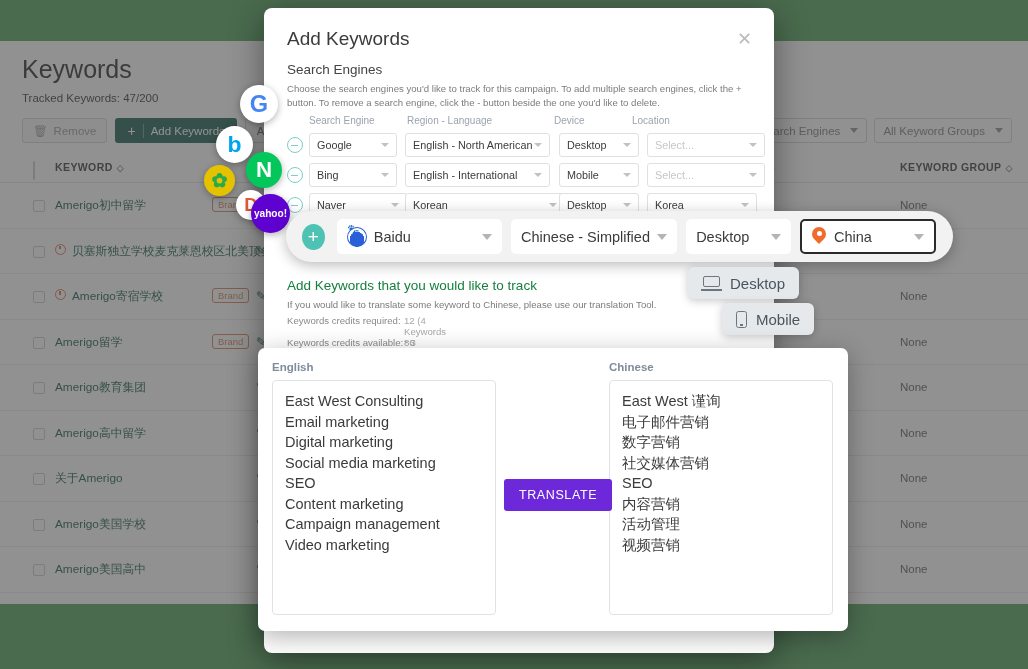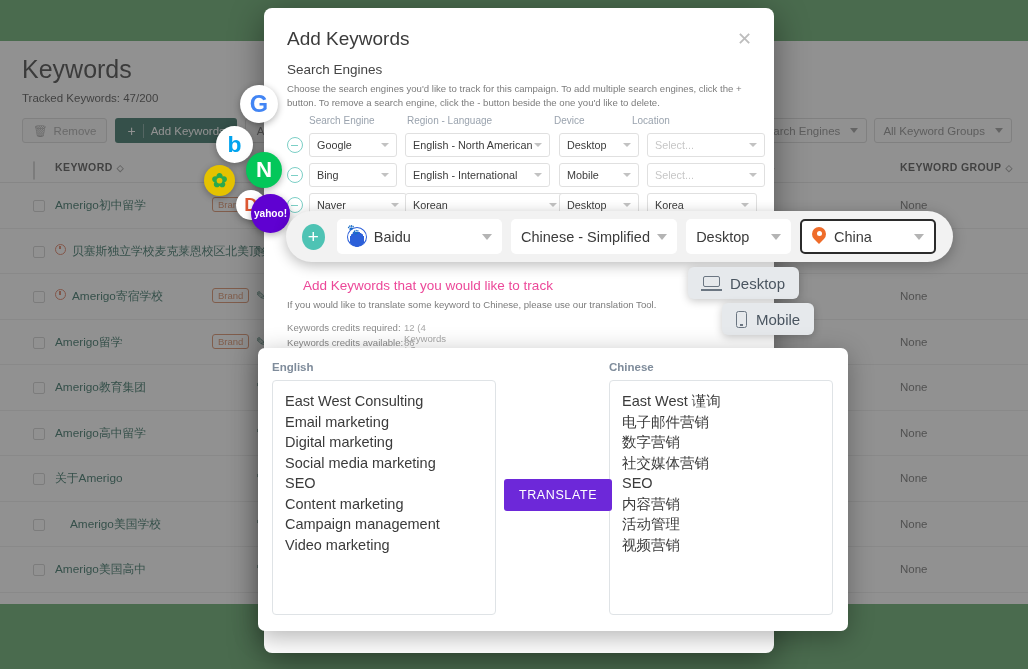--- a/index.html
+++ b/index.html
@@ -183,21 +183,21 @@
     font-size: 15px; color: #4a5560;
     box-shadow: 0 2px 8px rgba(0,0,0,.22);
   }
   .ic-laptop { width: 19px; height: 14px; position: relative; }
   .ic-laptop .scr { position:absolute; left:1px; top:0; width:17px; height:11px;
                     border: 1.6px solid #6b7682; border-radius: 2px; }
   .ic-laptop .base { position:absolute; left:-1px; bottom:-1px; width:21px; height:1.8px; background:#6b7682; }
   .ic-phone { width: 11px; height: 17px; border: 1.6px solid #6b7682; border-radius: 2.5px; position: relative; }
   .ic-phone::after { content:''; position:absolute; left:3px; bottom:1px; width:3px; height:1.3px; background:#6b7682; }
 
-  .m-h2 { position: absolute; left: 23px; top: 270px; font-size: 13.5px; color: #ec4899; margin-left: 16px; }
+  .m-h2 { position: absolute; left: 23px; top: 270px; font-size: 13.5px; color: #15803d; }
   .m-h2s { position: absolute; left: 23px; top: 291px; font-size: 9.6px; color: #7c7c7c; }
   .credits { position: absolute; left: 23px; font-size: 9.6px; color: #8a8a8a; }
   .credits .v { position: absolute; left: 117px; top: 0; color: #a8a8a8; }
 
   
   #xlate {
     position: absolute; left: 258px; top: 348px;
     width: 590px; height: 283px;
     background: #fff; border-radius: 7px;
     box-shadow: 0 6px 26px rgba(0,0,0,.30);
@@ -315,21 +315,21 @@
         <span class="grp">None</span>
       </div>
       <div class="krow" style="top: 415px;">
         <span class="cb cbx"></span>
         <span class="kname" style="left:55px">关于Amerigo</span>
         <span class="edit">✎</span>
         <span class="grp">None</span>
       </div>
       <div class="krow" style="top: 460.5px;">
         <span class="cb cbx"></span>
-        <span class="kname" style="left:70px">Amerigo美国学校</span>
+        <span class="kname" style="left:55px">Amerigo美国学校</span>
         <span class="edit">✎</span>
         <span class="grp">None</span>
       </div>
       <div class="krow" style="top: 506px;">
         <span class="cb cbx"></span>
         <span class="kname" style="left:55px">Amerigo美国高中</span>
         <span class="edit">✎</span>
         <span class="grp">None</span>
       </div>
     </div>
@@ -425,21 +425,21 @@
         <span class="fld" style="left:360px;width:110px;">
           <span>Korea</span>
           <span class="tcar"></span>
         </span>
       </div>
     </div>
 
   <div class="m-h2">Add Keywords that you would like to track</div>
   <div class="m-h2s">If you would like to translate some keyword to Chinese, please use our translation Tool.</div>
 
-  <div class="credits" style="top:314px;">
+  <div class="credits" style="top:307px;">
     <span>Keywords credits required:</span>
     <span class="v">12 (4 Keywords * 3 Search engines)</span>
   </div>
   <div class="credits" style="top:329px;">
     <span>Keywords credits available:</span>
     <span class="v">86</span>
   </div>
 </div>
 
 <div id="baidu-row">

